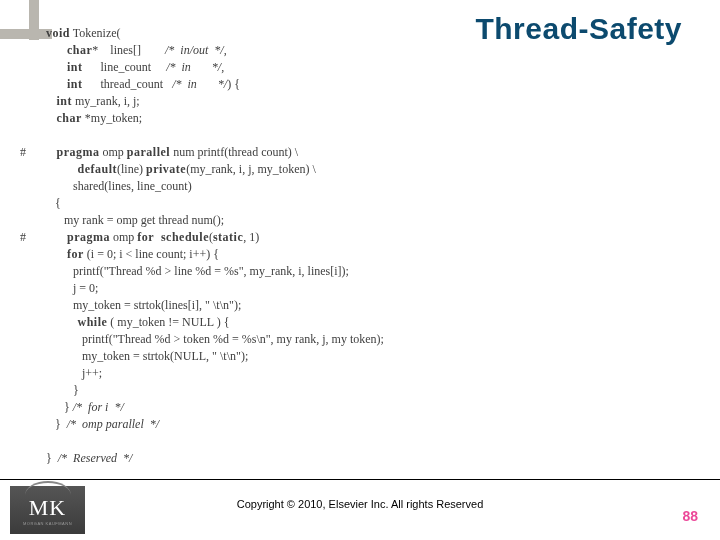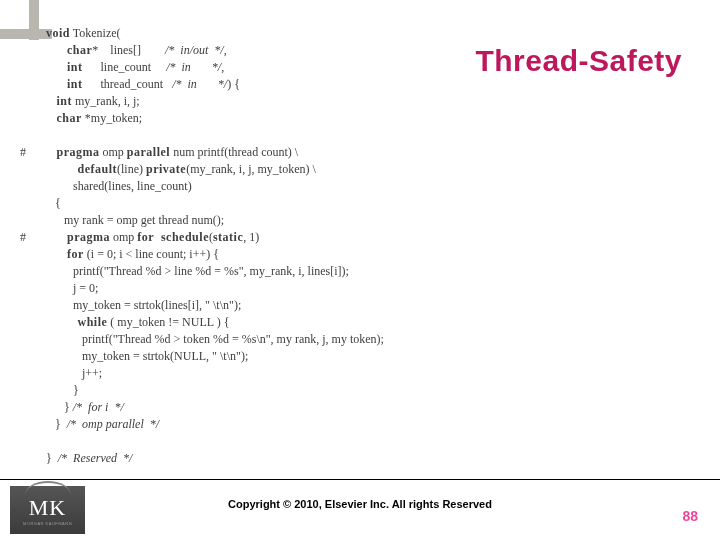--- a/index.html
+++ b/index.html
@@ -1,37 +1,37 @@
 <!DOCTYPE html>
 <html><head>
 <meta charset="utf-8">
 <style>
   * { margin: 0; padding: 0; box-sizing: border-box; }
   html, body { width: 720px; height: 540px; overflow: hidden; background: #fff; font-family: Arial, sans-serif; }
   .slide { position: relative; width: 720px; height: 540px; background: #fff; }
   .deco-v { position: absolute; left: 29px; top: 0; width: 10px; height: 40px; background: #b9b6af; }
   .deco-h { position: absolute; left: 0; top: 29px; width: 52px; height: 10px; background: #b9b6af; }
-  .title { position: absolute; right: 38px; top: 12px; font-family: Arial, sans-serif; font-weight: 700; font-size: 30px; color: #be185d; letter-spacing: 0.5px; margin-top: 32px; }
+  .title { position: absolute; right: 38px; top: 12px; font-family: Arial, sans-serif; font-weight: 700; font-size: 30px; color: #0c4a6e; letter-spacing: 0.5px; }
   .code {
     position: absolute;
     left: 46px; top: 8px;
     width: 640px;
     font-family: Liberation Serif, serif;
     font-size: 12px;
     line-height: 17px;
     color: #404040;
     white-space: pre;
     filter: blur(0.45px);
   }
   .code .kw { font-weight: 700; letter-spacing: 0.5px; }
   .code .it { font-style: italic; }
   .code .hash { position: absolute; left: -26px; }
   .divider { position: absolute; left: 0; right: 0; bottom: 60px; height: 1px; background: #000; }
   .footer { position: absolute; left: 0; right: 0; bottom: 0; height: 60px; background: #fff; }
-  .copyright { position: absolute; left: 0; right: 0; bottom: 30px; text-align: center; font-size: 11px; font-weight: 700; color: #000; }
+  .copyright { position: absolute; left: 0; right: 0; bottom: 30px; text-align: center; font-size: 11px; font-weight: 400; color: #000; }
   .pagenum { position: absolute; right: 22px; bottom: 16px; font-size: 14px; font-weight: 700; color: #ec4899; }
   .logo {
     position: absolute; left: 10px; bottom: 6px;
     width: 75px; height: 48px;
     background: linear-gradient(180deg, #555 0%, #3b3b3b 100%);
     display: flex; flex-direction: column; align-items: center; justify-content: center;
   }
   .logo-mk { color: #fff; font-family: Georgia, serif; font-size: 22px; letter-spacing: 1px; line-height: 22px; margin-top: 2px;}
   .logo-sub { color: #999; font-size: 4px; letter-spacing: 0.5px; margin-top: 2px;}
   .logo-arc {

